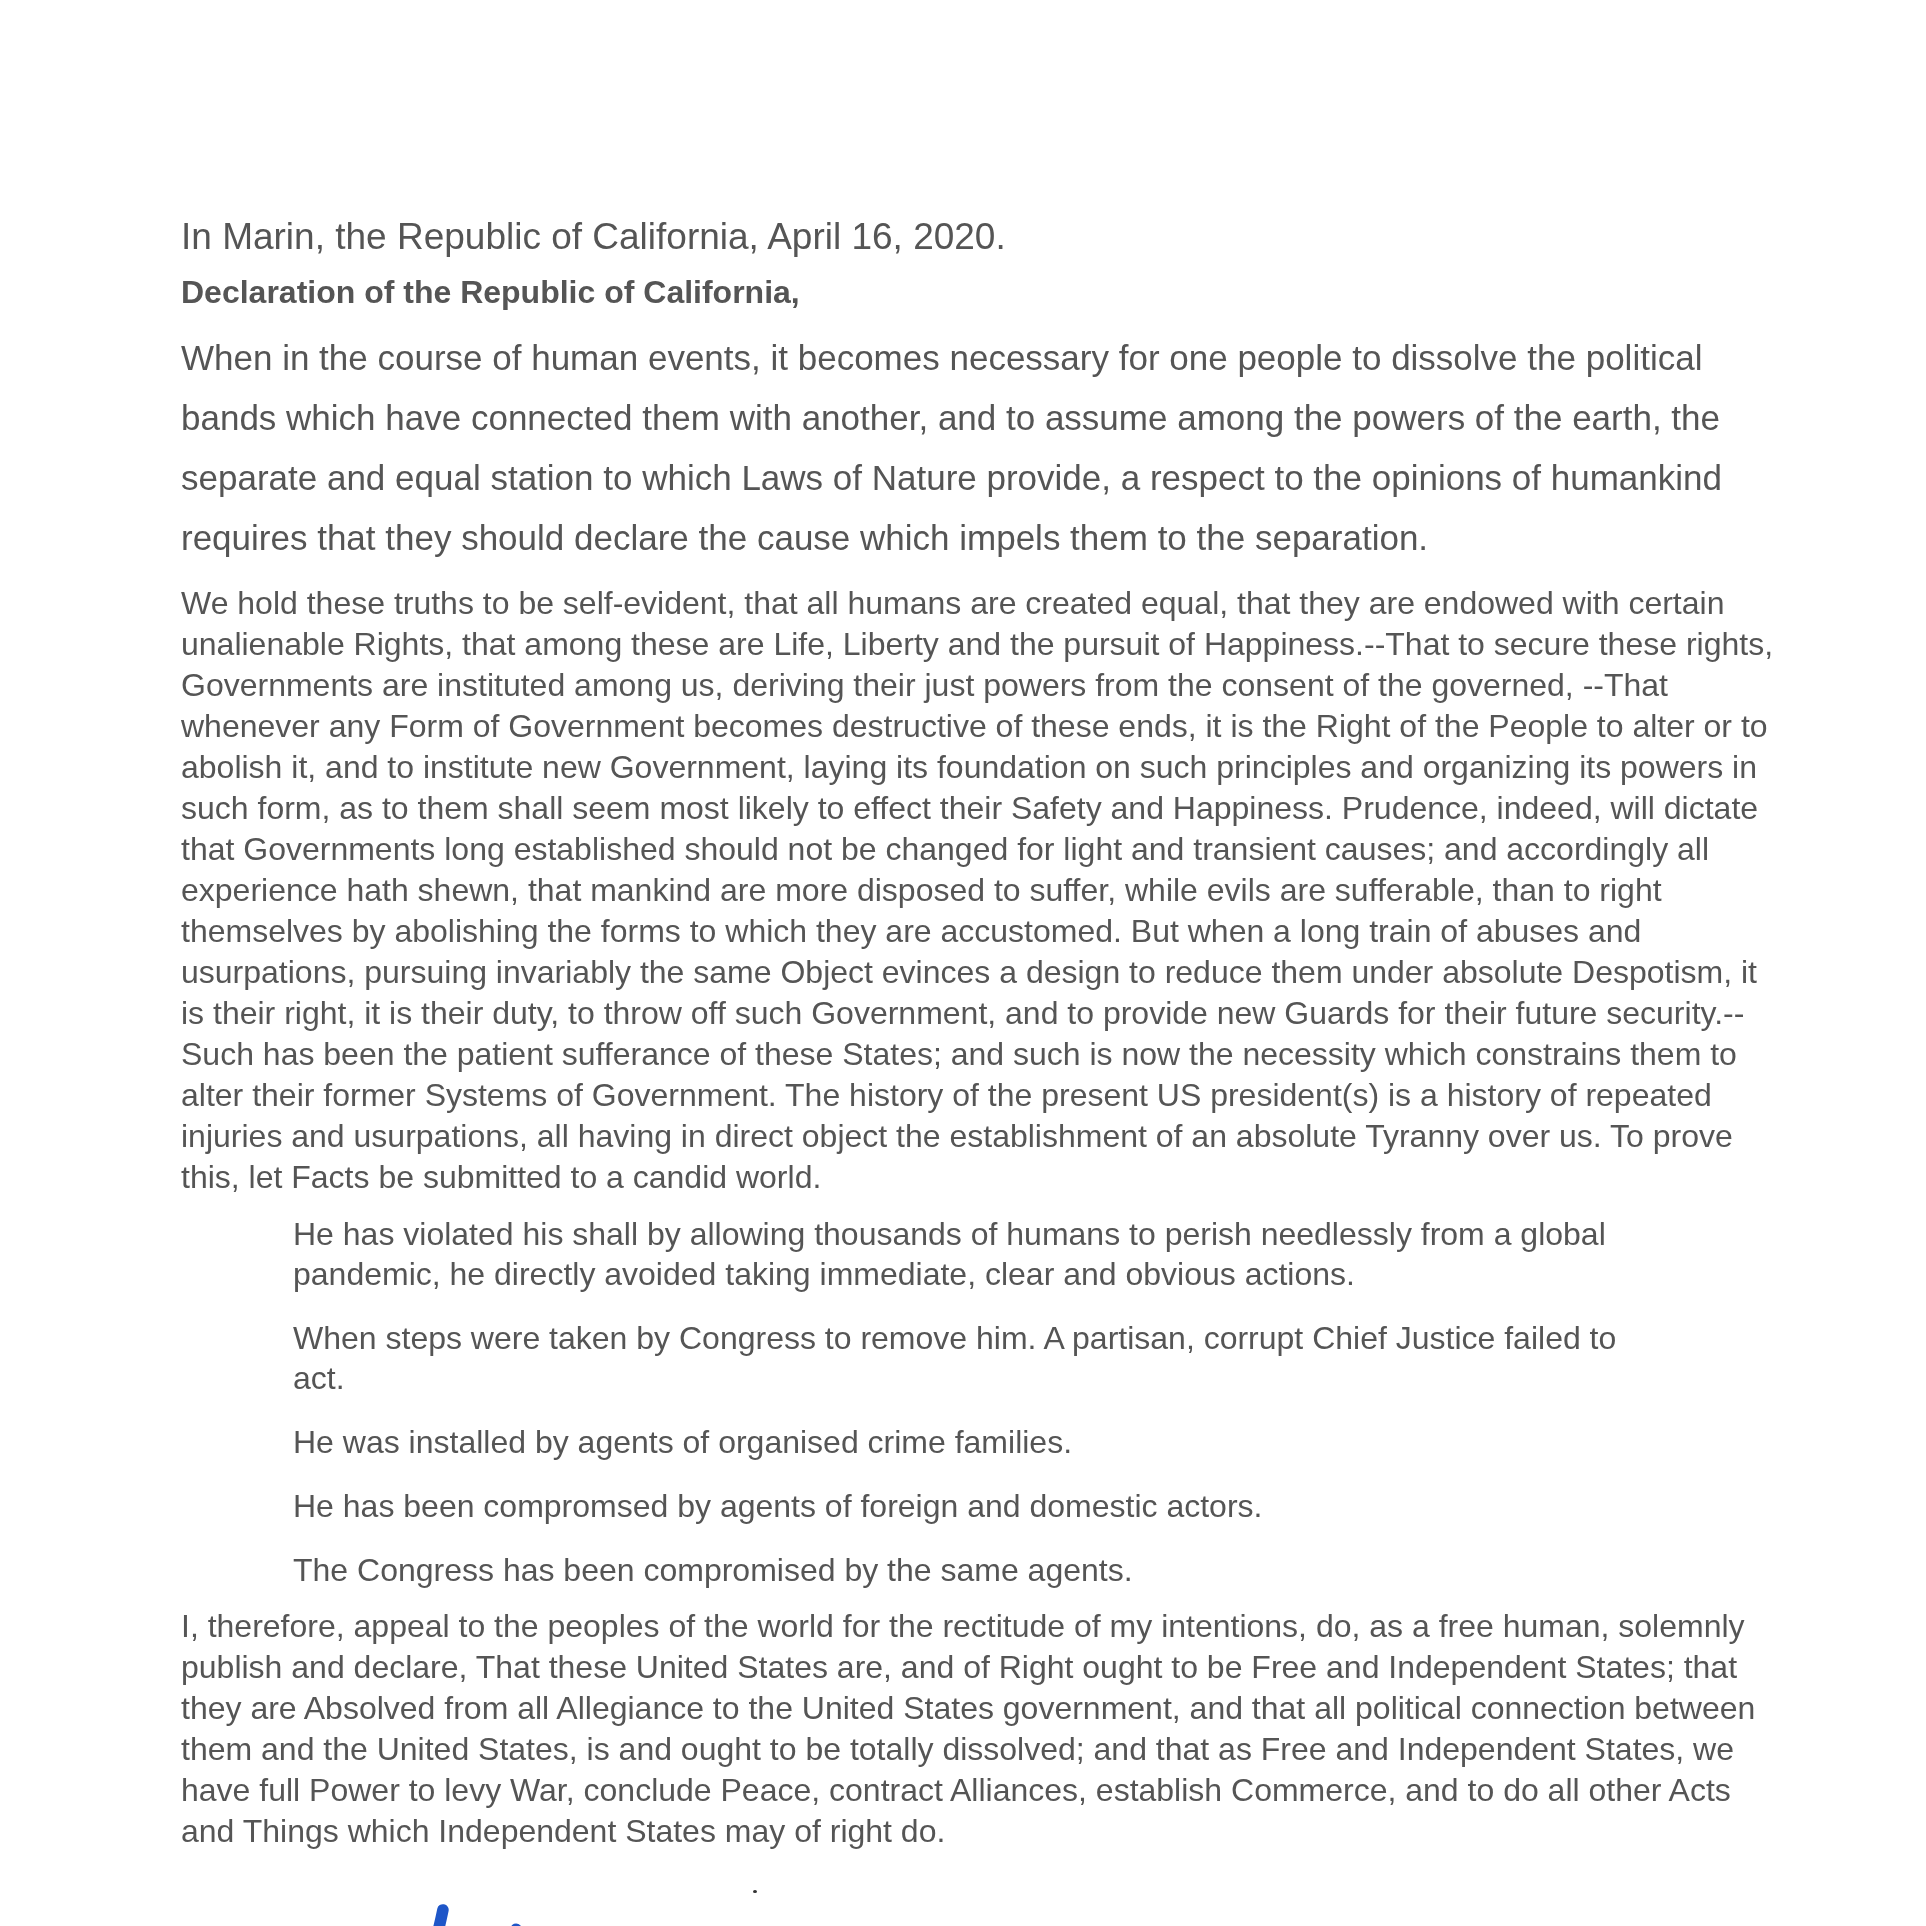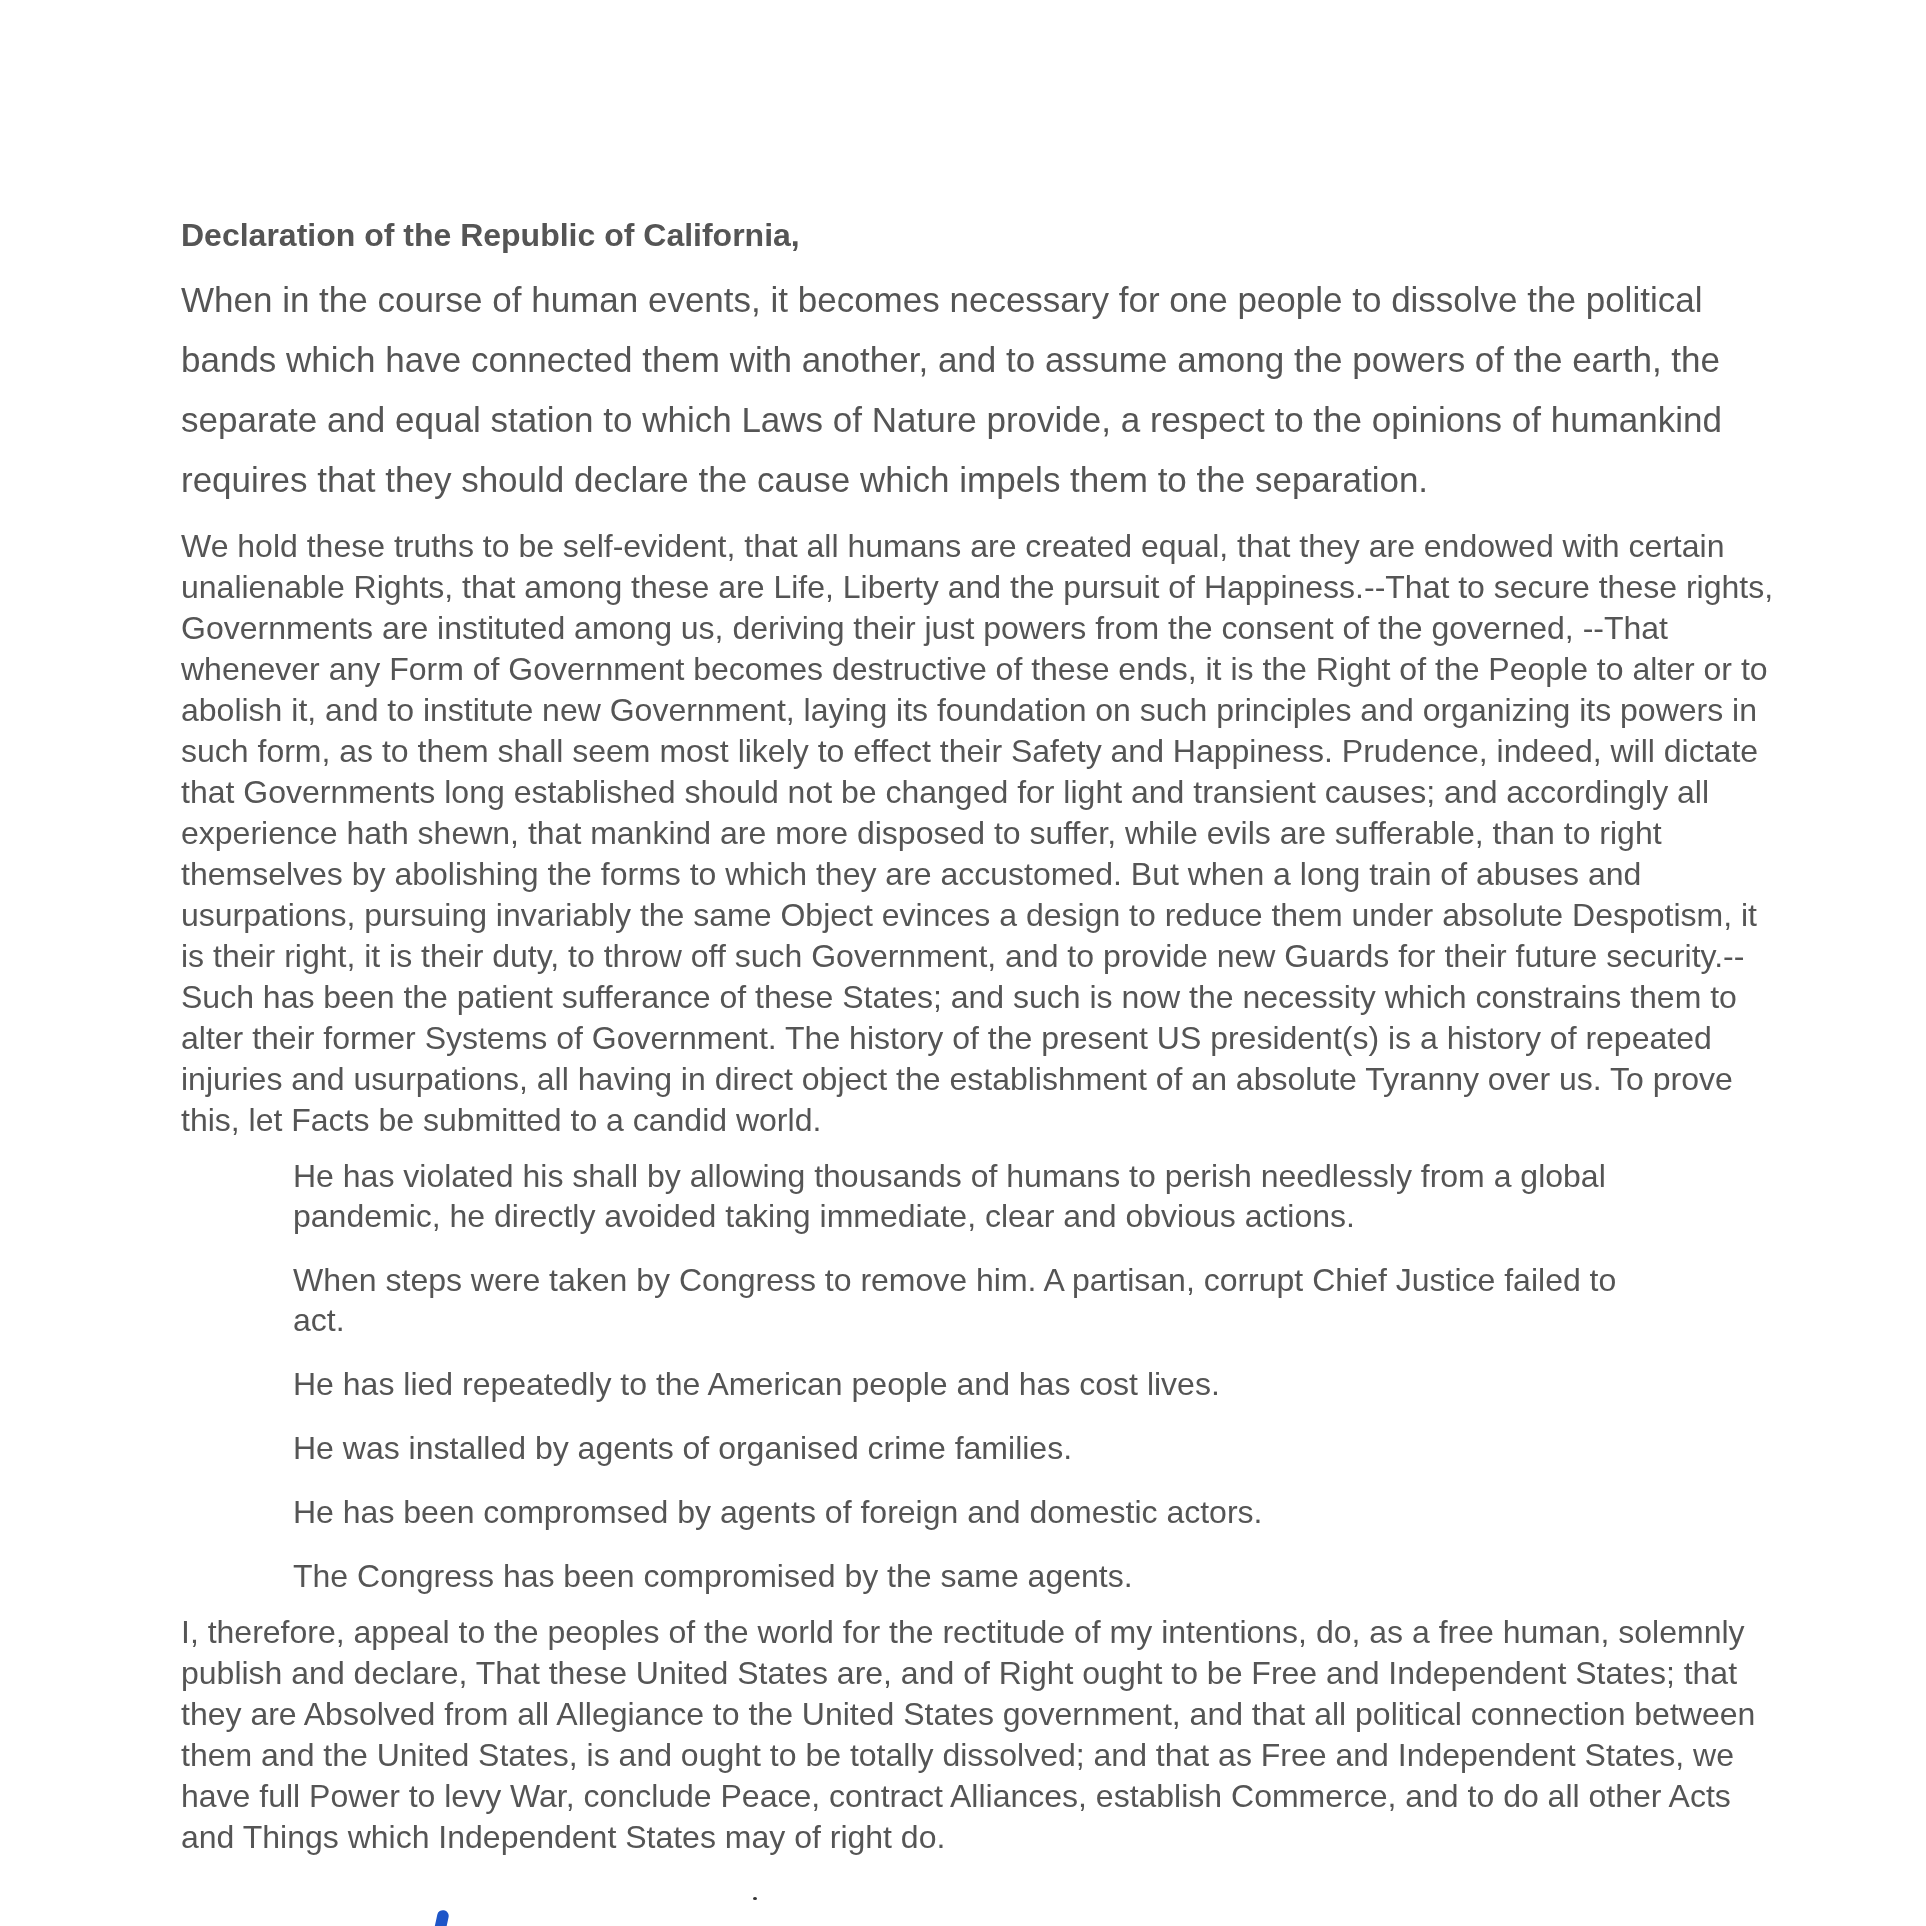--- a/index.html
+++ b/index.html
@@ -73,28 +73,28 @@
       width: 3.9px;
       height: 3.1px;
       background: #333;
       border-radius: 50%;
     }
   </style>
 </head>
 <body style="color: rgb(85, 85, 85); background: rgb(255, 255, 255);">
 
 <div class="page">
+  <p class="dateline">In Marin, the Republic of California, April 16, 2020.</p>
   <p class="title">Declaration of the Republic of California,</p>
   <p class="intro">When in the course of human events, it becomes necessary for one people to dissolve the political bands which have connected them with another, and to assume among the powers of the earth, the separate and equal station to which Laws of Nature provide, a respect to the opinions of humankind requires that they should declare the cause which impels them to the separation.</p>
   <p class="body-para">We hold these truths to be self-evident, that all humans are created equal, that they are endowed with certain unalienable Rights, that among these are Life, Liberty and the pursuit of Happiness.--That to secure these rights, Governments are instituted among us, deriving their just powers from the consent of the governed, --That whenever any Form of Government becomes destructive of these ends, it is the Right of the People to alter or to abolish it, and to institute new Government, laying its foundation on such principles and organizing its powers in such form, as to them shall seem most likely to effect their Safety and Happiness. Prudence, indeed, will dictate that Governments long established should not be changed for light and transient causes; and accordingly all experience hath shewn, that mankind are more disposed to suffer, while evils are sufferable, than to right themselves by abolishing the forms to which they are accustomed. But when a long train of abuses and usurpations, pursuing invariably the same Object evinces a design to reduce them under absolute Despotism, it is their right, it is their duty, to throw off such Government, and to provide new Guards for their future security.--Such has been the patient sufferance of these States; and such is now the necessity which constrains them to alter their former Systems of Government. The history of the present US president(s) is a history of repeated injuries and usurpations, all having in direct object the establishment of an absolute Tyranny over us. To prove this, let Facts be submitted to a candid world.</p>
 
   <ul class="grievances">
     <li class="grievance">He has violated his shall by allowing thousands of humans to perish needlessly from a  global pandemic, he directly avoided taking immediate, clear and obvious actions.</li>
     <li class="grievance">When steps were taken by Congress to remove him. A partisan, corrupt Chief Justice failed to act.</li>
-    <li class="grievance">He has lied repeatedly to the American people and has cost lives.</li>
     <li class="grievance">He was installed by agents of organised crime families.</li>
     <li class="grievance">He has been compromsed by agents of foreign and domestic actors.</li>
     <li class="grievance">The Congress has been compromised by the same agents.</li>
   </ul>
 
   <p class="body-para">I, therefore, appeal to the peoples of the world for the rectitude of my intentions, do, as a free human, solemnly publish and declare, That these United States are, and of Right ought to be Free and Independent States; that they are Absolved from all Allegiance to the United States government, and that all political connection between them and the United States, is and ought to be totally dissolved; and that as Free and Independent States, we have full Power to levy War, conclude Peace, contract Alliances, establish Commerce, and to do all other Acts and Things which Independent States may of right do.</p>
 
   <div class="signature-wrap">
     <span class="sig-dot"></span>
     <svg class="signature" viewBox="0 0 1640 560" fill="none" stroke-linecap="round" stroke-linejoin="round">

